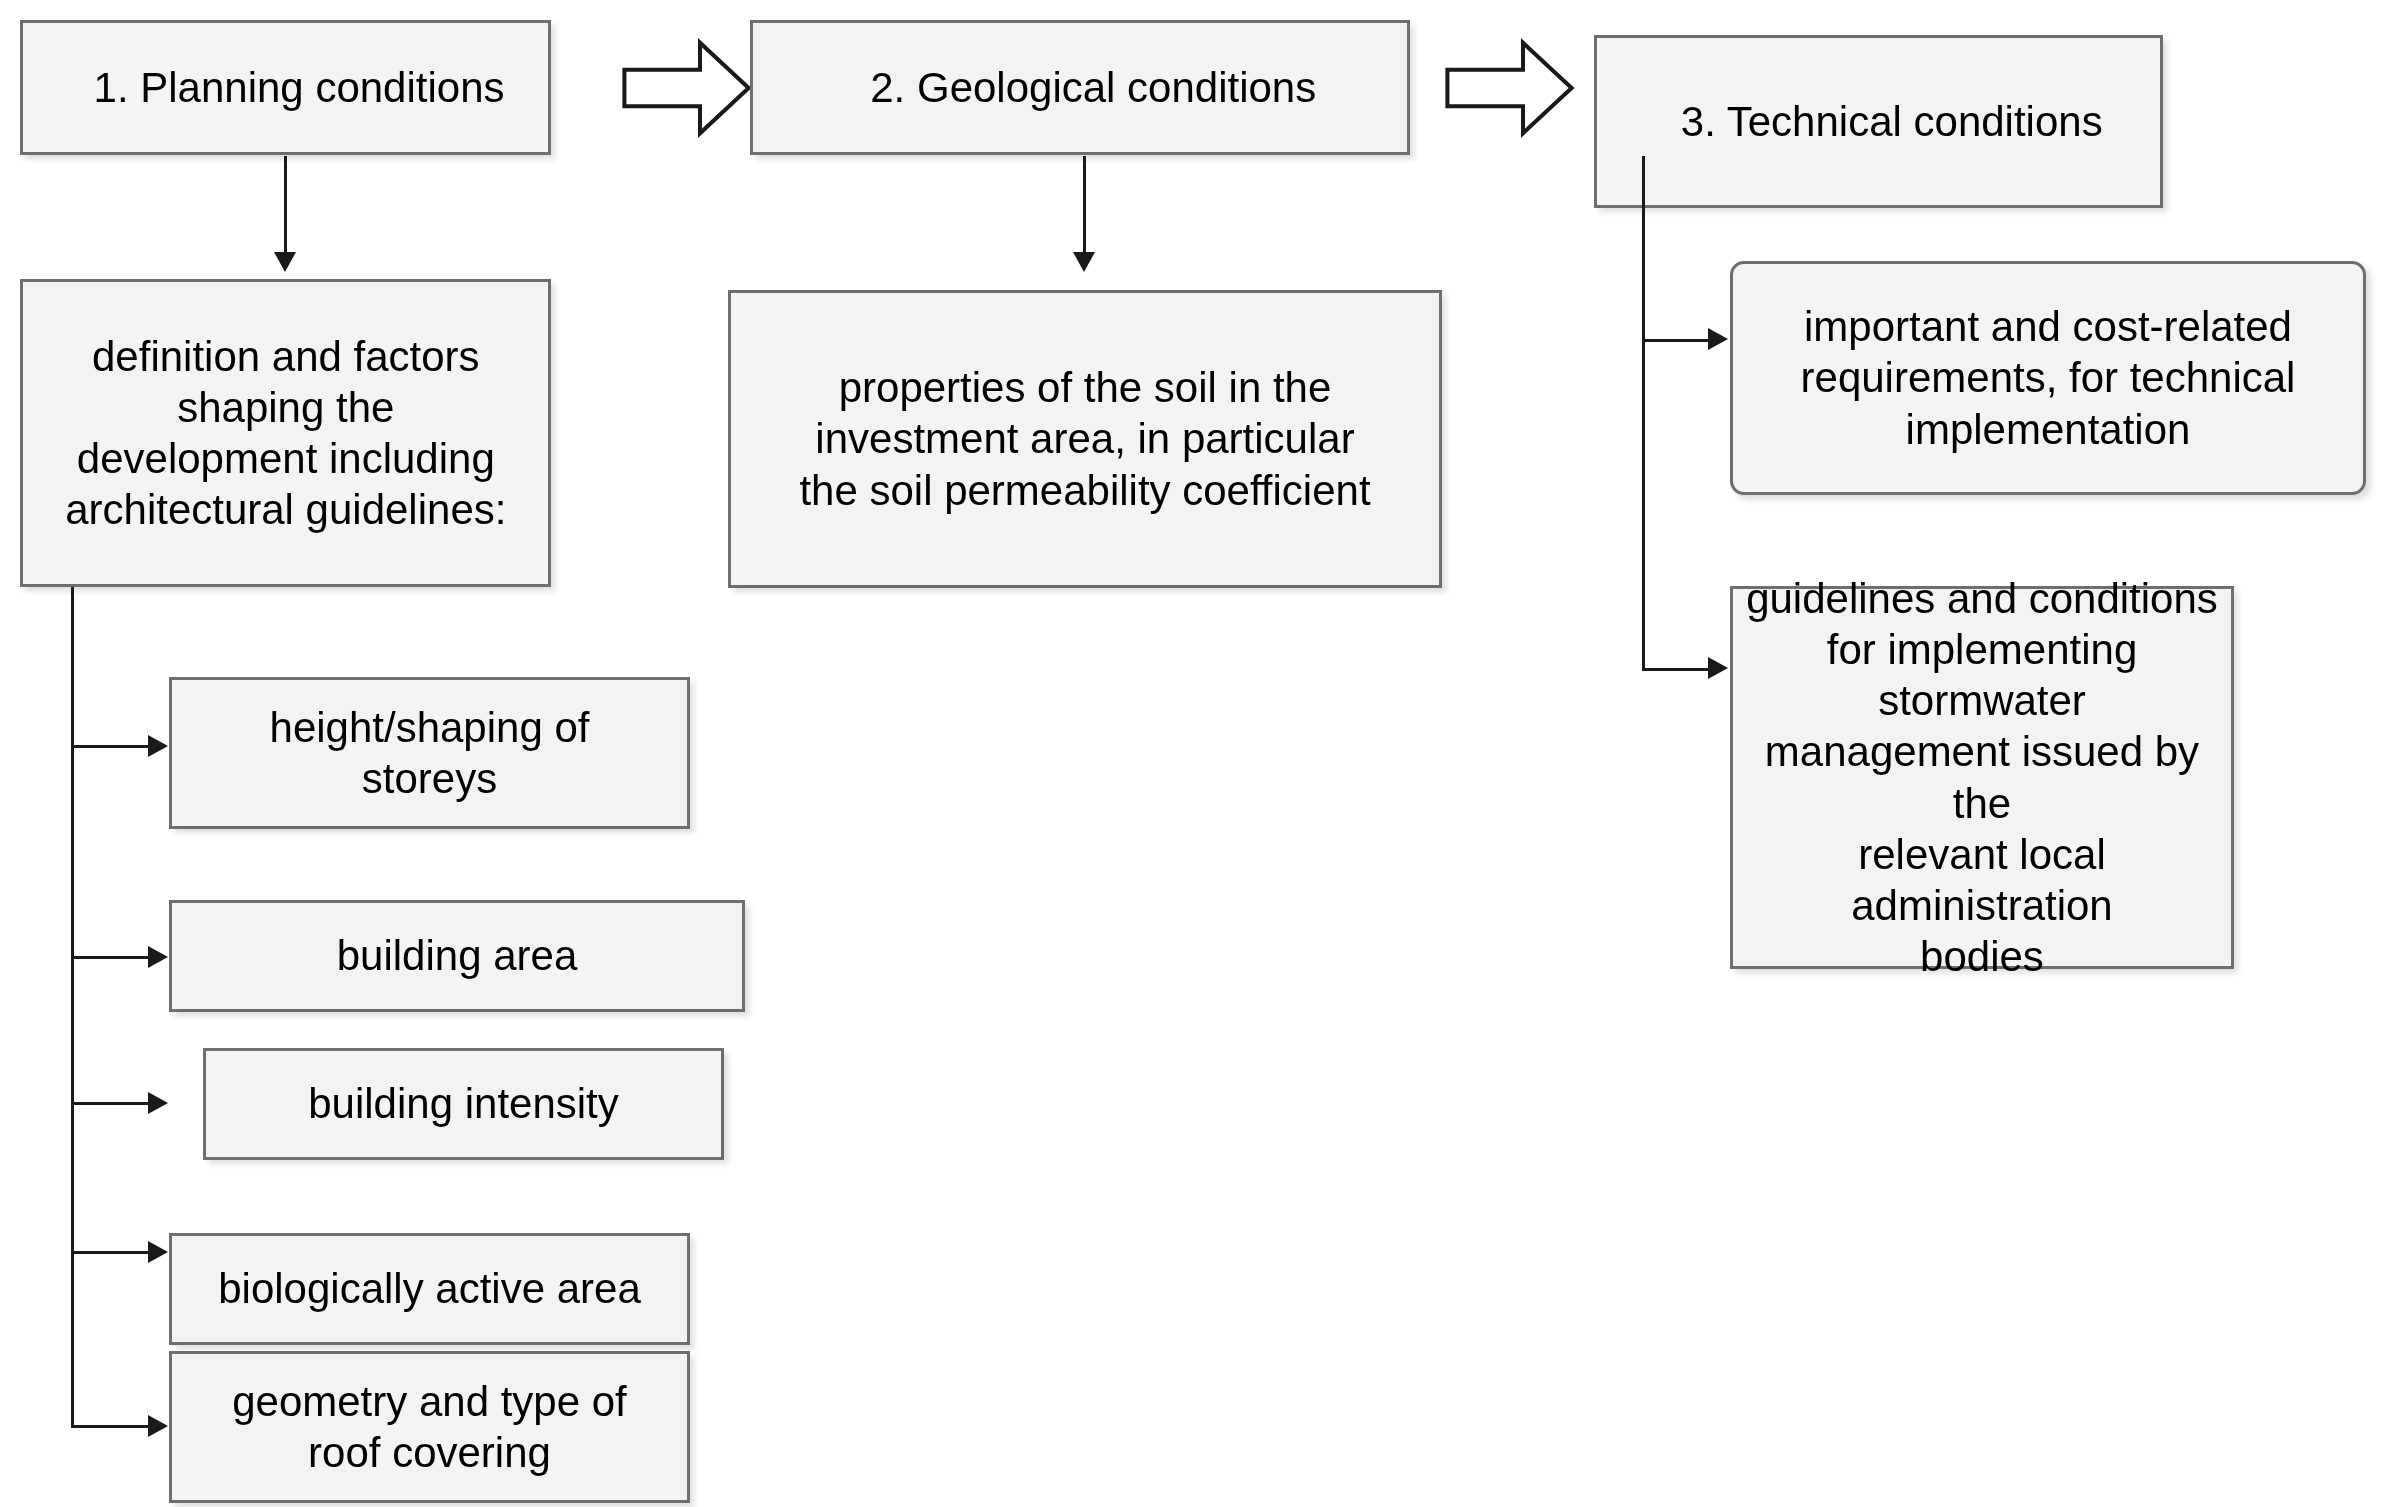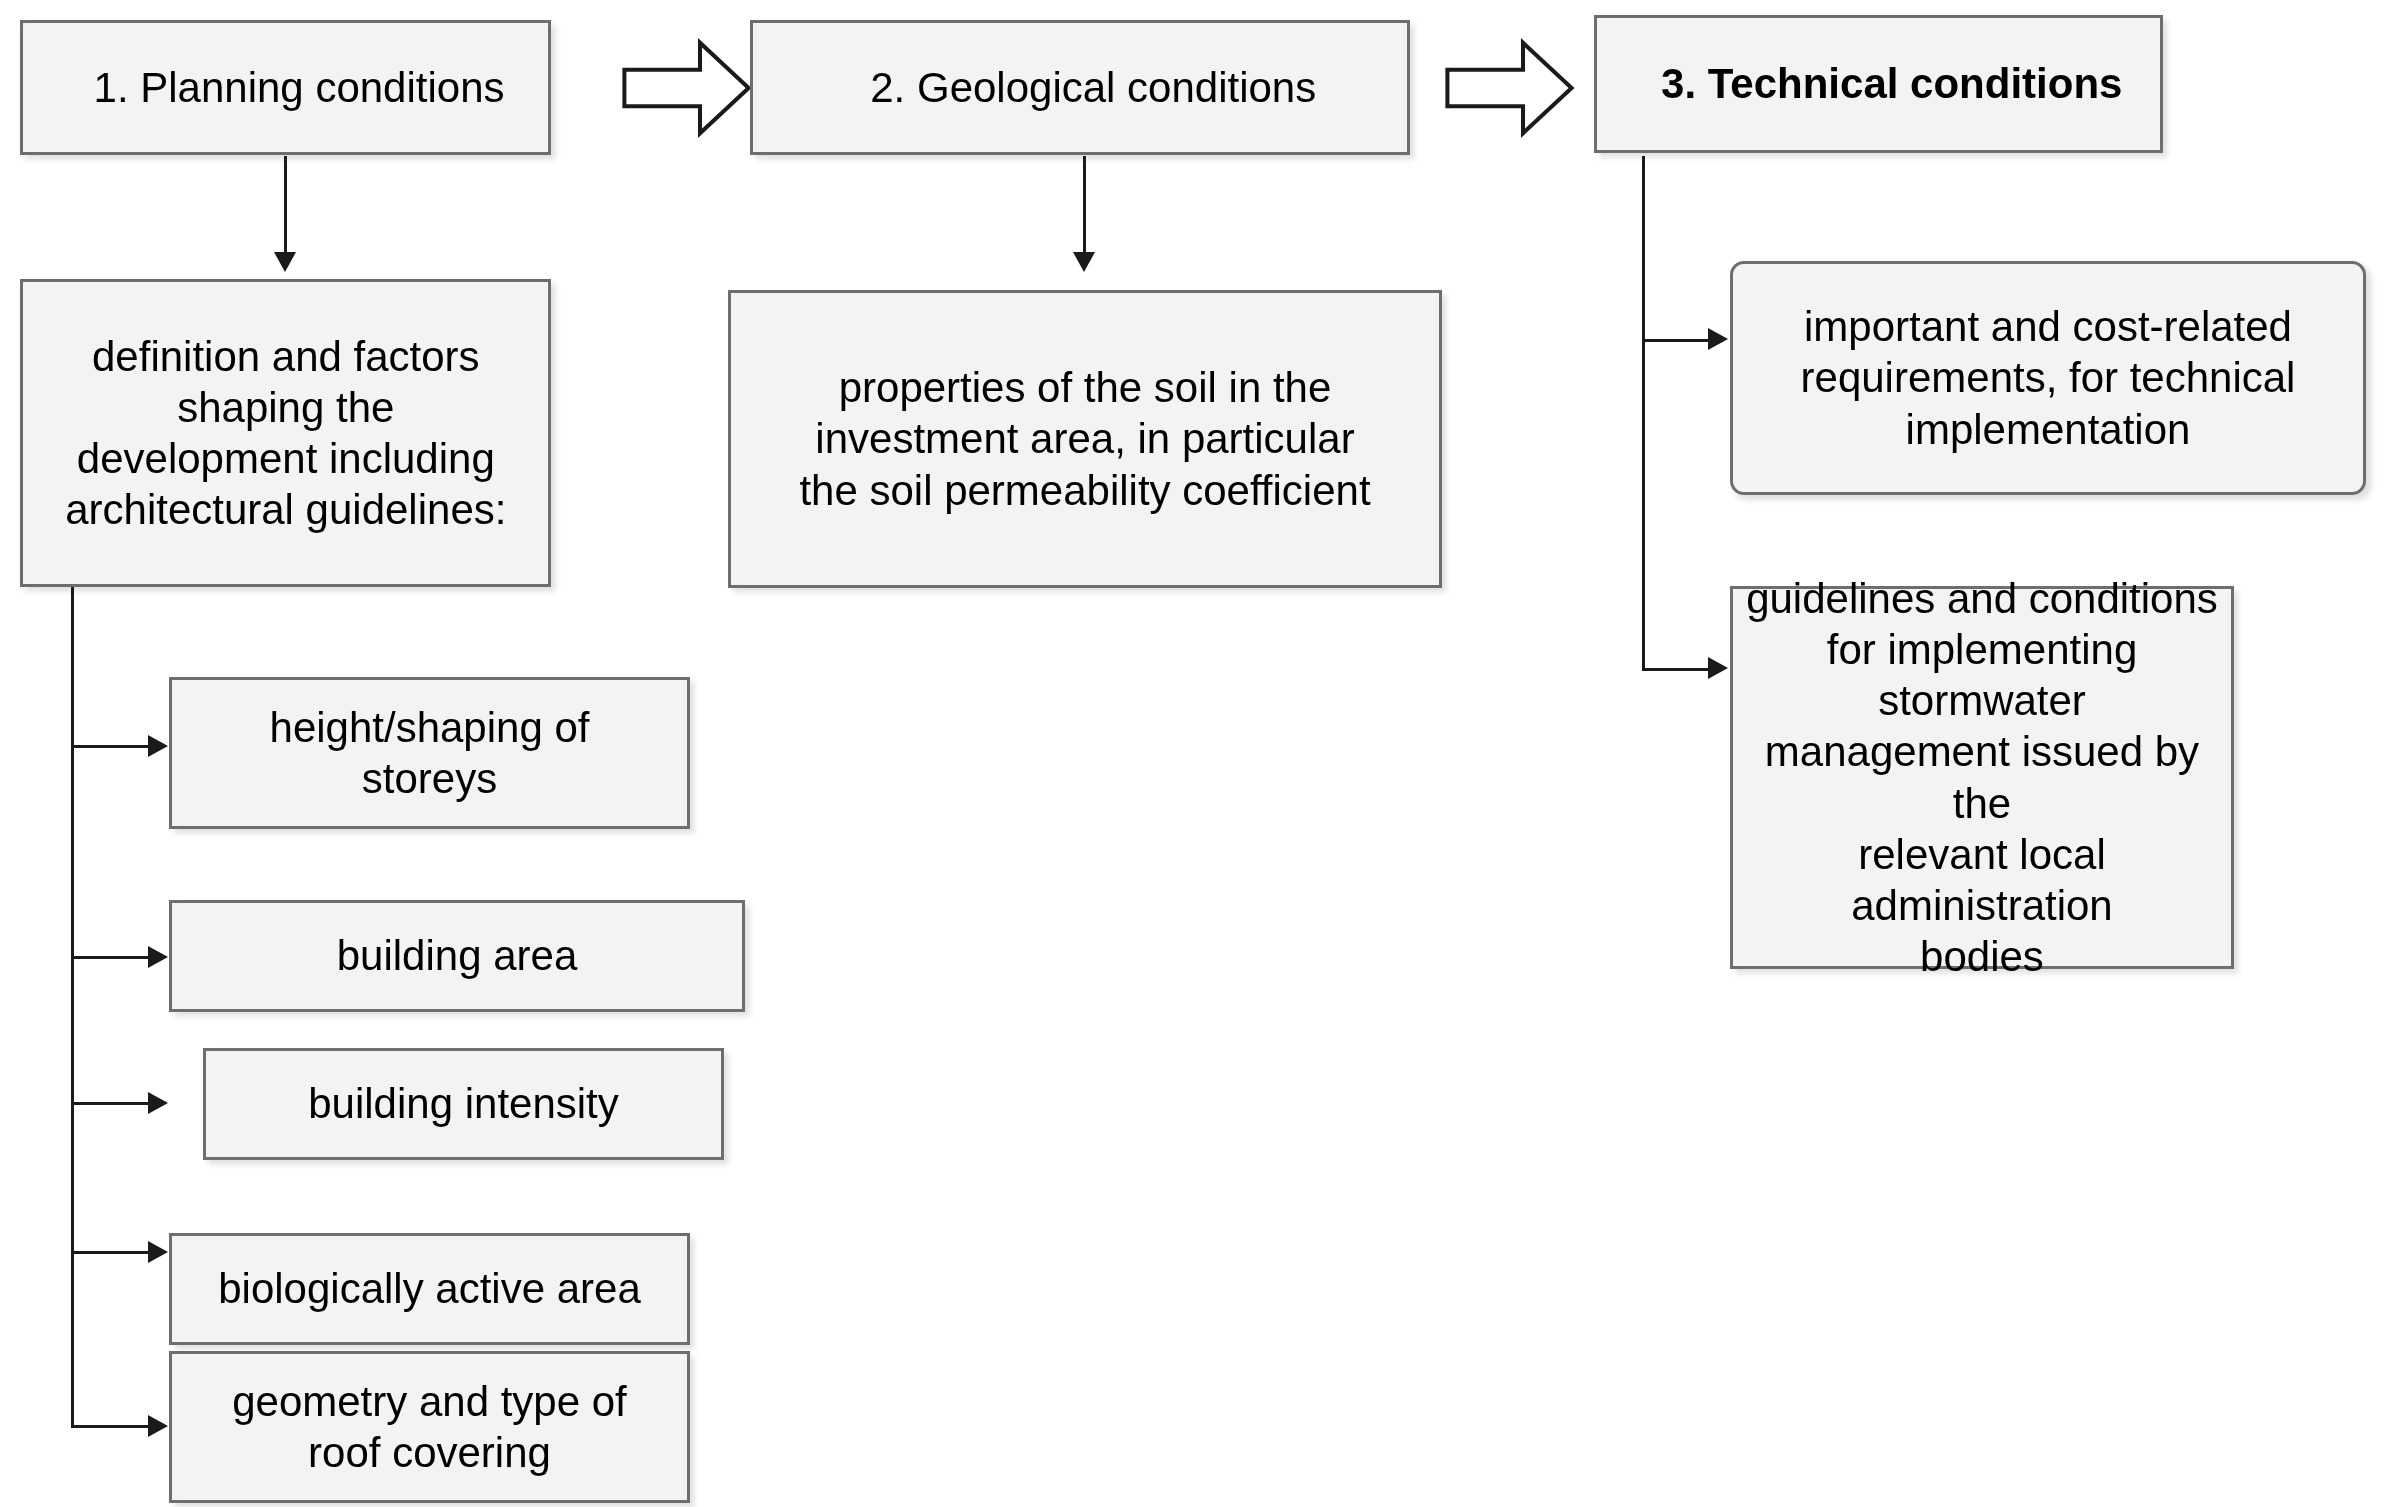--- a/index.html
+++ b/index.html
@@ -92,21 +92,21 @@
   <div class="node fs-head" style="left:750px; top:20.3px; width:660px; height:135px;">
     <span class="txt">2. Geological conditions</span>
   </div>
 
   <div class="block-arrow" style="left:1442px; top:37px; width:135px; height:102px;">
     <svg width="135" height="102" viewBox="0 0 200 150">
       <polygon points="8,48 120,48 120,8 192,75 120,142 120,102 8,102" fill="#ffffff" stroke="#1a1a1a" stroke-width="6"></polygon>
     </svg>
   </div>
 
-  <div class="node fs-head" style="left:1594px; top:15px; width:569px; height:138px;font-weight:bold;">
+  <div class="node fs-head" style="left:1594px; top:35px; width:569px; height:173px;">
     <span class="txt">3. Technical conditions</span>
   </div>
 
   <div class="vline" style="left:284px; top:156px; height:100px;"></div>
   <div class="arrow-d" style="left:274px; top:252px;"></div>
 
   <div class="node fs-body" style="left:20.3px; top:279px; width:531px; height:308px;">
     <span class="txt">definition and factors
 shaping the
 development including

